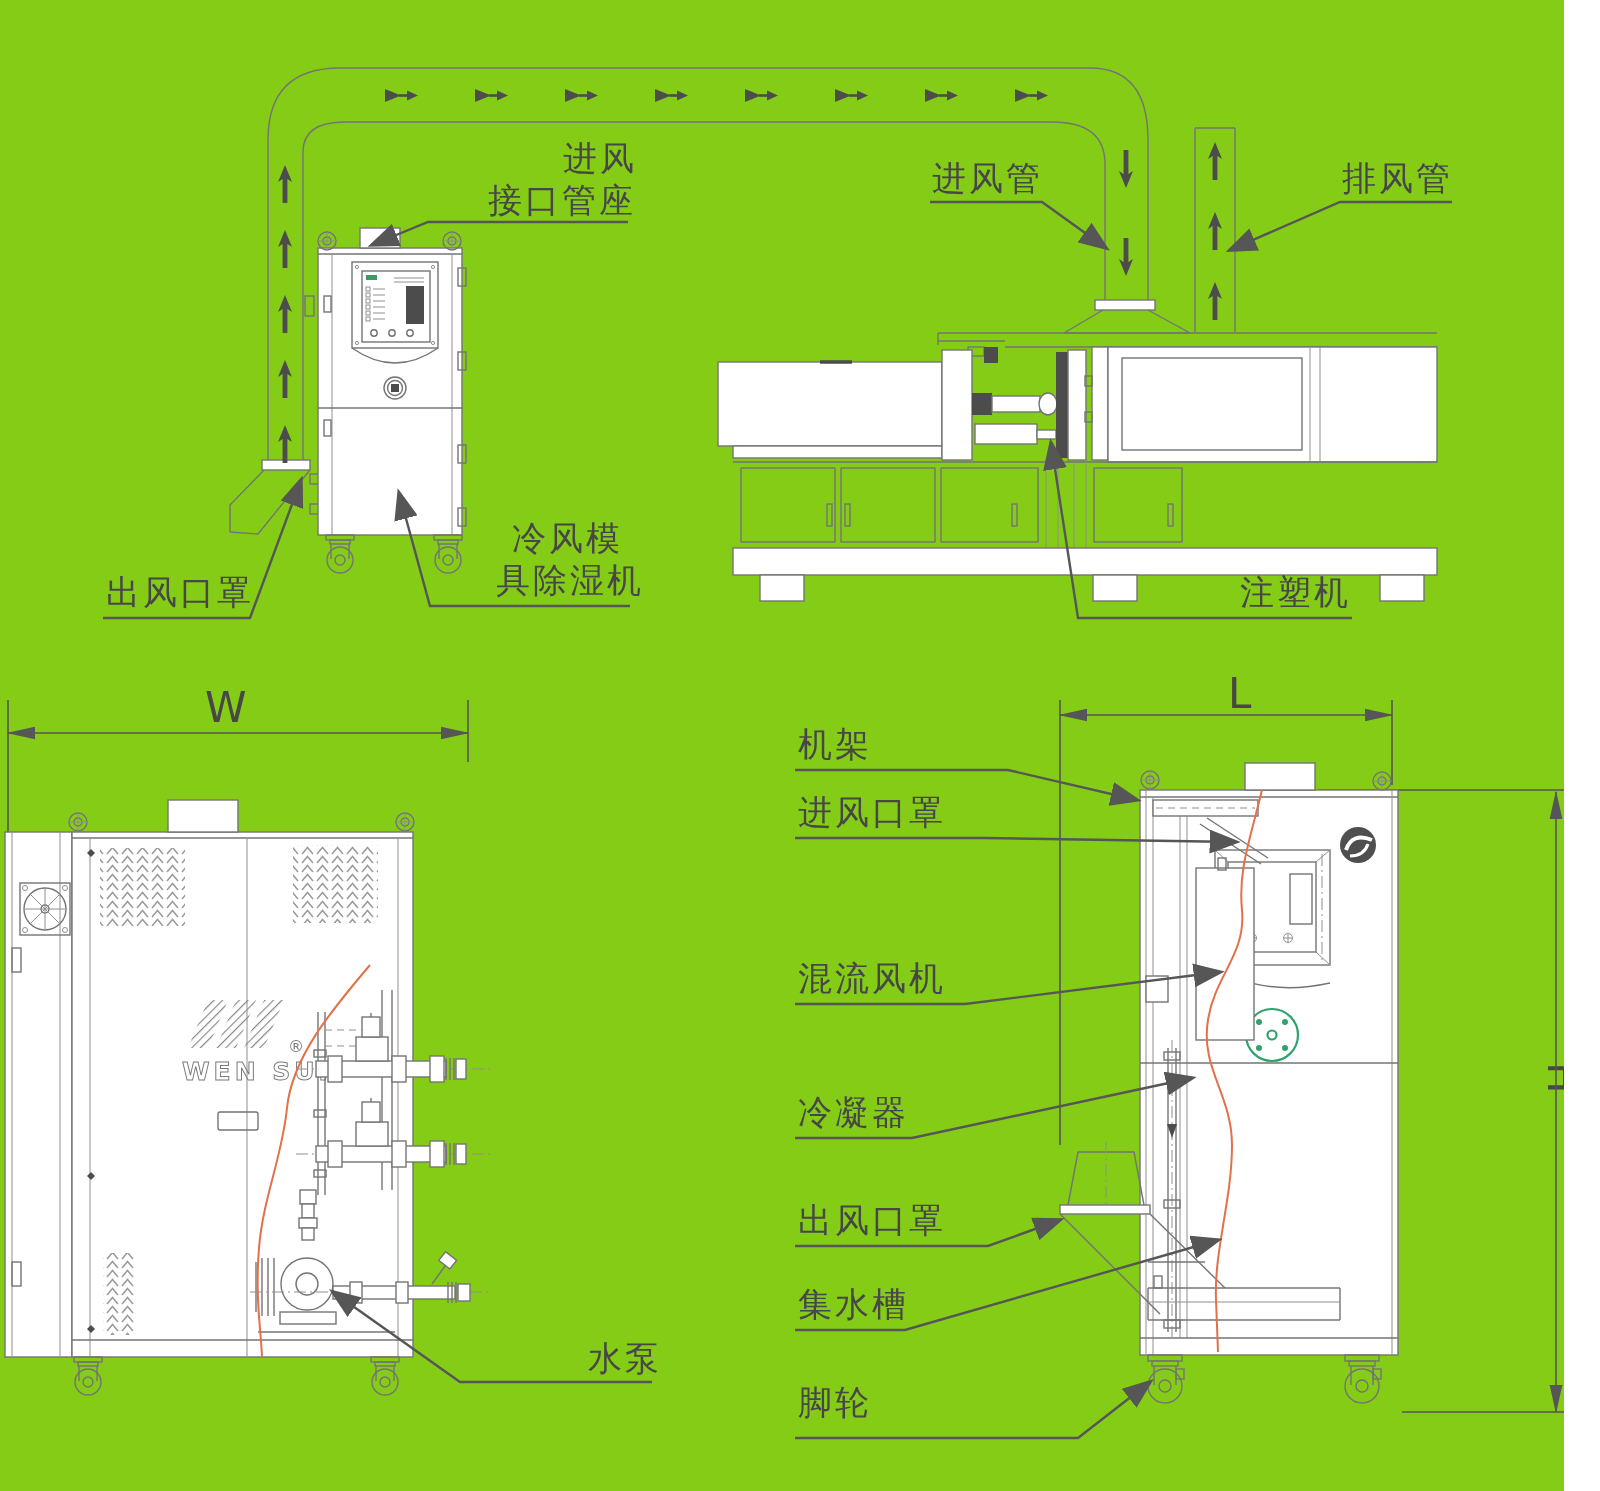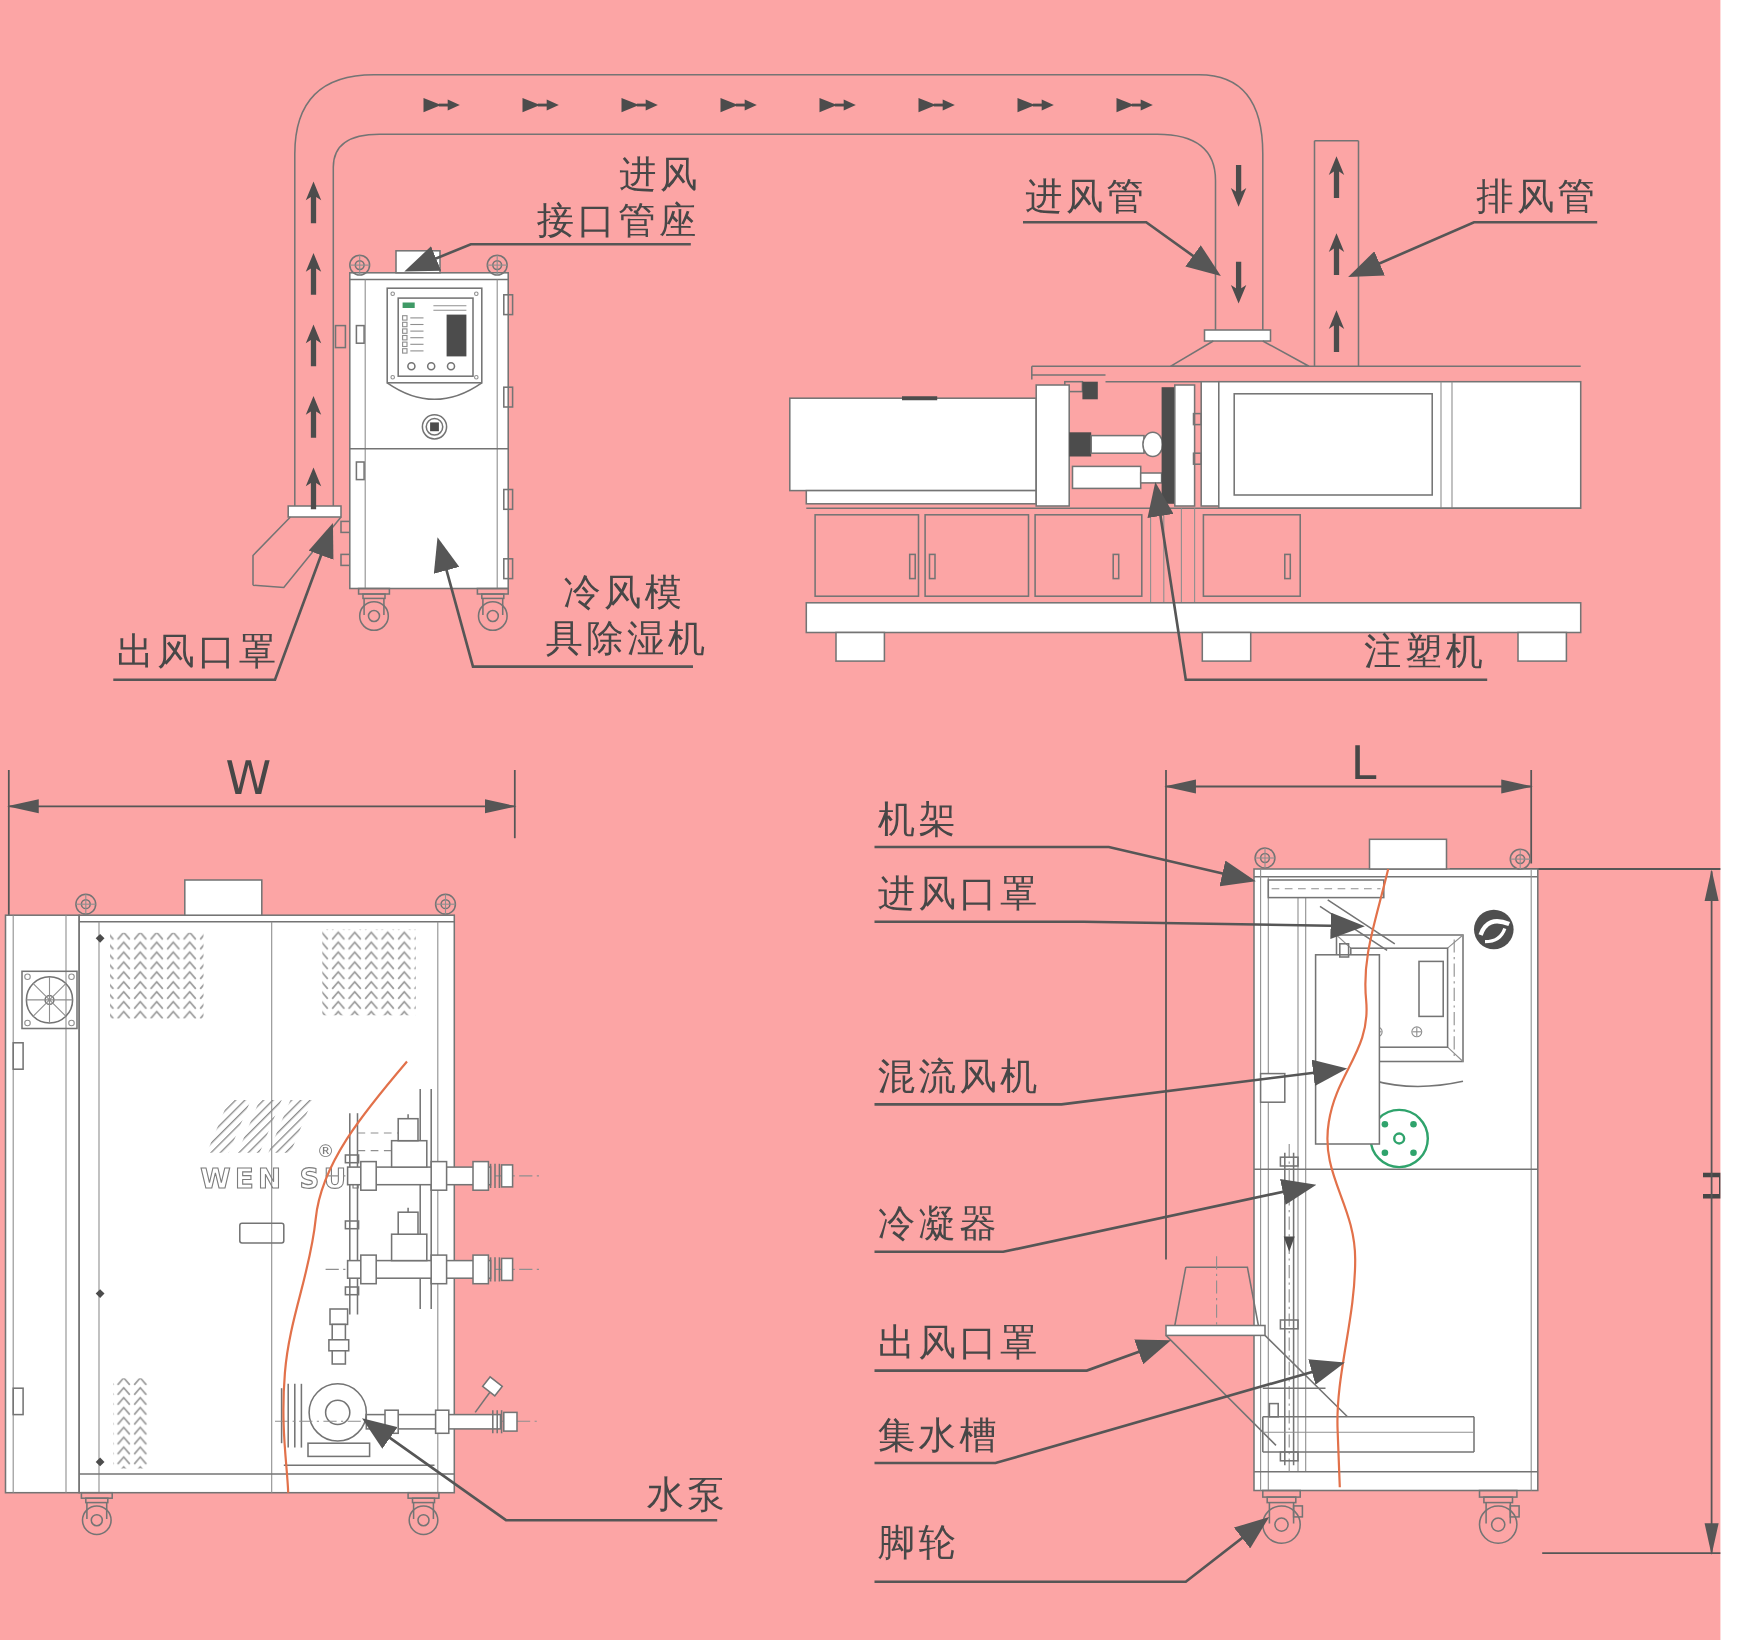--- a/index.html
+++ b/index.html
@@ -1,16 +1,16 @@
 <!DOCTYPE html>
 <html><head>
 <meta charset="utf-8">
 <style>
   html,body{margin:0;padding:0;background:#ffffff;}
-  .canvas{position:relative;width:1564px;height:1491px;background:#fca5a5;overflow:hidden;
+  .canvas{position:relative;width:1564px;height:1491px;background:#84cc16;overflow:hidden;
           font-family:"DejaVu Sans","Liberation Sans",sans-serif;}
   svg{position:absolute;left:0;top:0;}
   .ln  {fill:none;stroke:#747474;stroke-width:1.4;}
   .lnw {fill:#ffffff;stroke:#747474;stroke-width:1.4;}
   .thin{fill:none;stroke:#8f8f8f;stroke-width:1;}
   .dk  {fill:#4c4c4c;stroke:none;}
   .lead{fill:none;stroke:#565656;stroke-width:2.4;}
   .dim {fill:none;stroke:#565656;stroke-width:1.6;}
   .dash{stroke-dasharray:7 5;}
   .dashdot{stroke-dasharray:12 4 2 4;}

